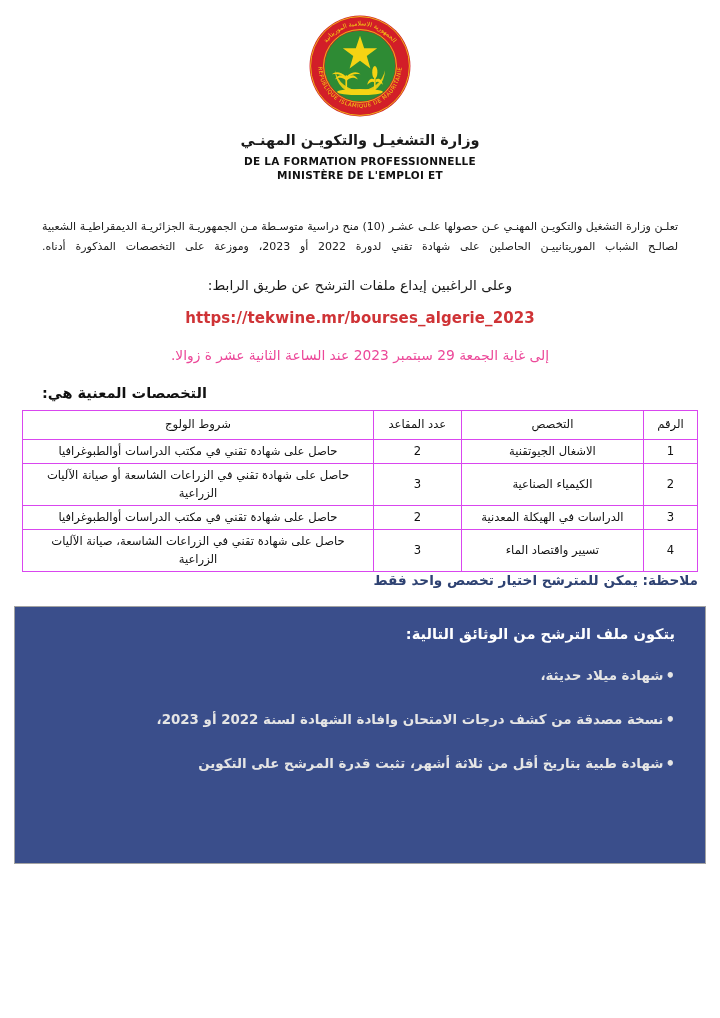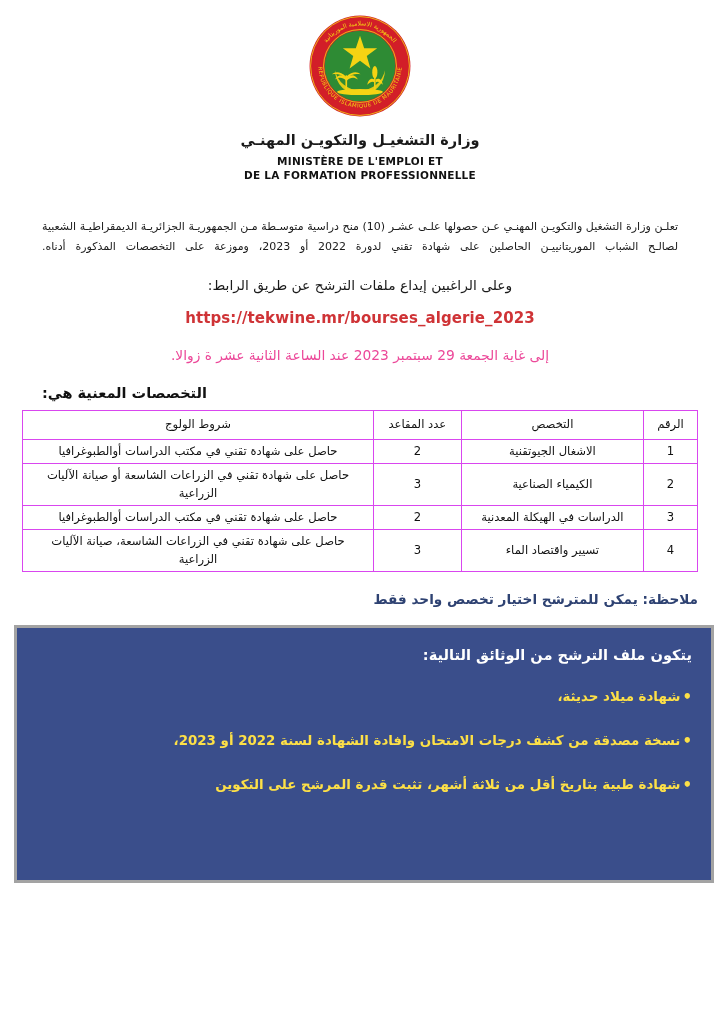--- a/index.html
+++ b/index.html
@@ -143,35 +143,35 @@
   col.c-seats  { width: 13%; }
   col.c-cond   { width: 52%; }
 
   td.num   { text-align: center; }
   td.spec  { text-align: center; }
   td.seats { text-align: center; }
   td.cond  { text-align: center; }
 
   
   .note {
-    margin-top: 19px;
+    margin-top: 0;
     padding: 0 22px;
     font-size: 13.6px;
     font-weight: bold;
     text-align: right;
     direction: rtl;
     color: #2e4272;
   }
 
   
   .blue-panel {
-    margin: 18px 6px 0 14px;
+    margin: 18px 14px 0 14px;
     background: #3a4e8b;
-    border: 3px solid #a3a3a3;
-    padding: 18px 19px 20px 30px;
+    border: 1px solid #a3a3a3;
+    padding: 18px 30px 20px 30px;
     box-sizing: border-box;
     direction: rtl;
     color: #ffffff;
     min-height: 258px;
   }
   .blue-title {
     font-size: 14.6px;
     font-weight: bold;
     text-align: right;
     margin-bottom: 6px;
@@ -179,21 +179,21 @@
   }
   ul.docs {
     list-style: none;
     margin: 0;
     padding: 0;
   }
   ul.docs li {
     font-size: 13.4px;
     font-weight: bold;
     text-align: right;
-    color: #fde047;
+    color: #e5e5e5;
     margin-top: 24px;
     line-height: 1.5;
     position: relative;
     padding-right: 0;
   }
   ul.docs li .bullet {
     display: inline-block;
     font-size: 15px;
     line-height: 1;
     vertical-align: middle;
@@ -251,22 +251,22 @@
           <path d="M130,126 C138,122 142,128 144,136 C138,130 133,129 130,132 Z"></path>
         </g>
 
         <ellipse cx="100" cy="150" rx="44" ry="6" fill="#f5d313"></ellipse>
       </svg>
     </div>
 
     <div class="ministry-ar">وزارة التشغيـل والتكويـن المهنـي</div>
 
     <div class="ministry-fr">
+      <div>DE LA FORMATION PROFESSIONNELLE</div>
       <div>MINISTÈRE DE L'EMPLOI ET</div>
-      <div>DE LA FORMATION PROFESSIONNELLE</div>
     </div>
   </div>
 
   <div class="content">
 
     <p class="lead">تعلـن وزارة التشغيل والتكويـن المهنـي عـن حصولها علـى عشـر (10) منح دراسية متوسـطة مـن الجمهوريـة الجزائريـة الديمقراطيـة الشعبية لصالـح الشباب الموريتانييـن الحاصلين على شهادة تقني لدورة 2022 أو 2023، وموزعة على التخصصات المذكورة أدناه.</p>
 
     <p class="apply-line">وعلى الراغبين إيداع ملفات الترشح عن طريق الرابط:</p>
 
     <a class="url-line" href="#" style="display:block;text-decoration:none;">https://tekwine.mr/bourses_algerie_2023</a>

